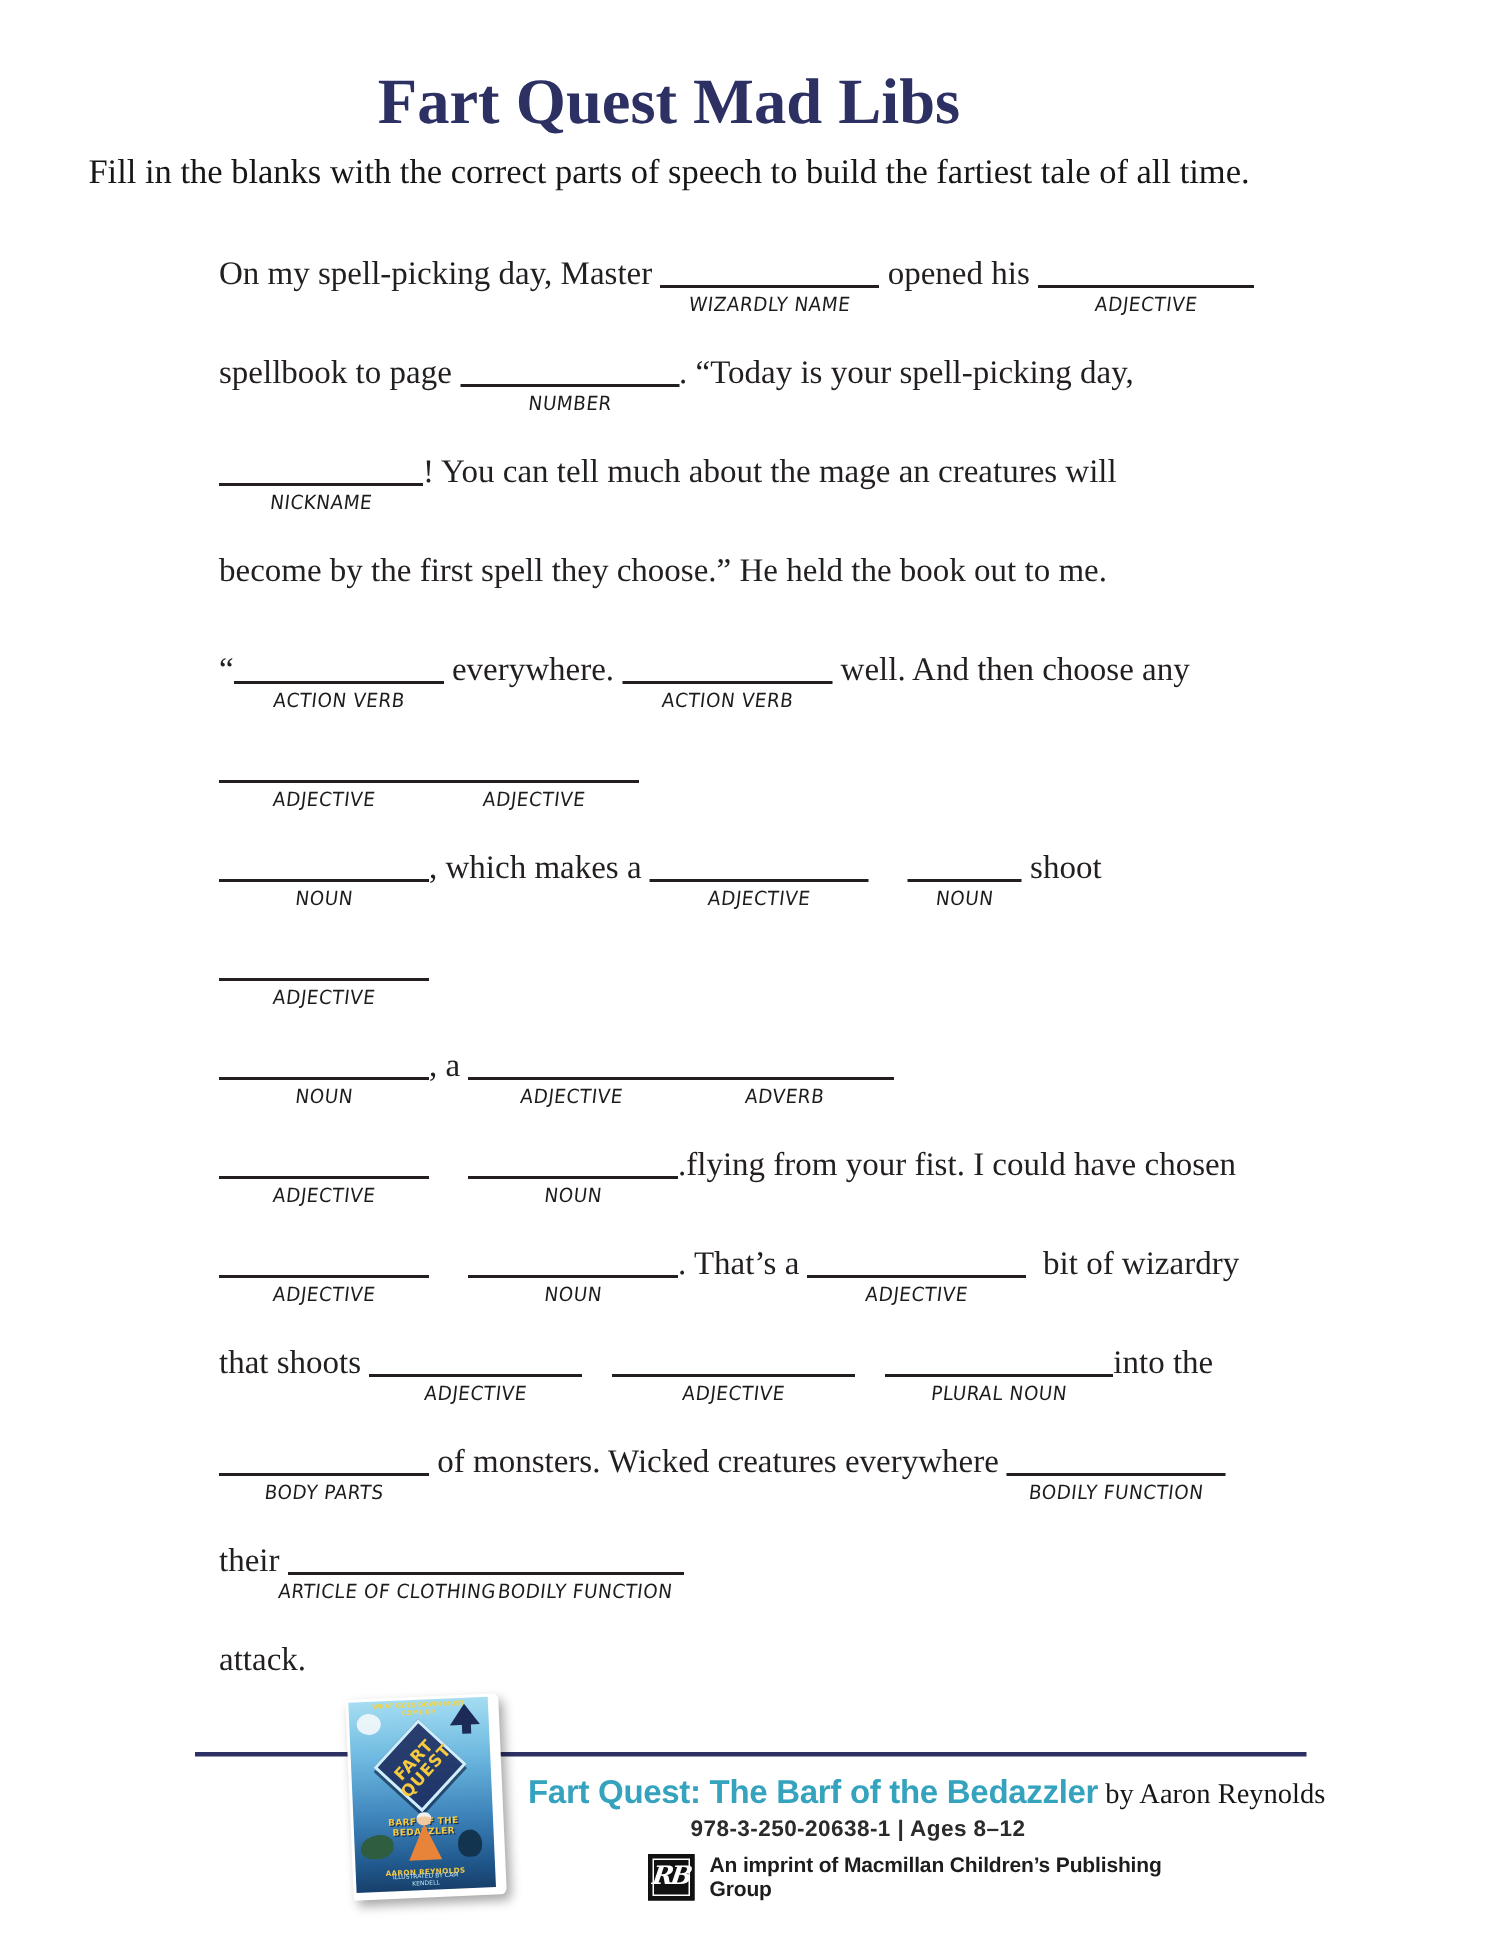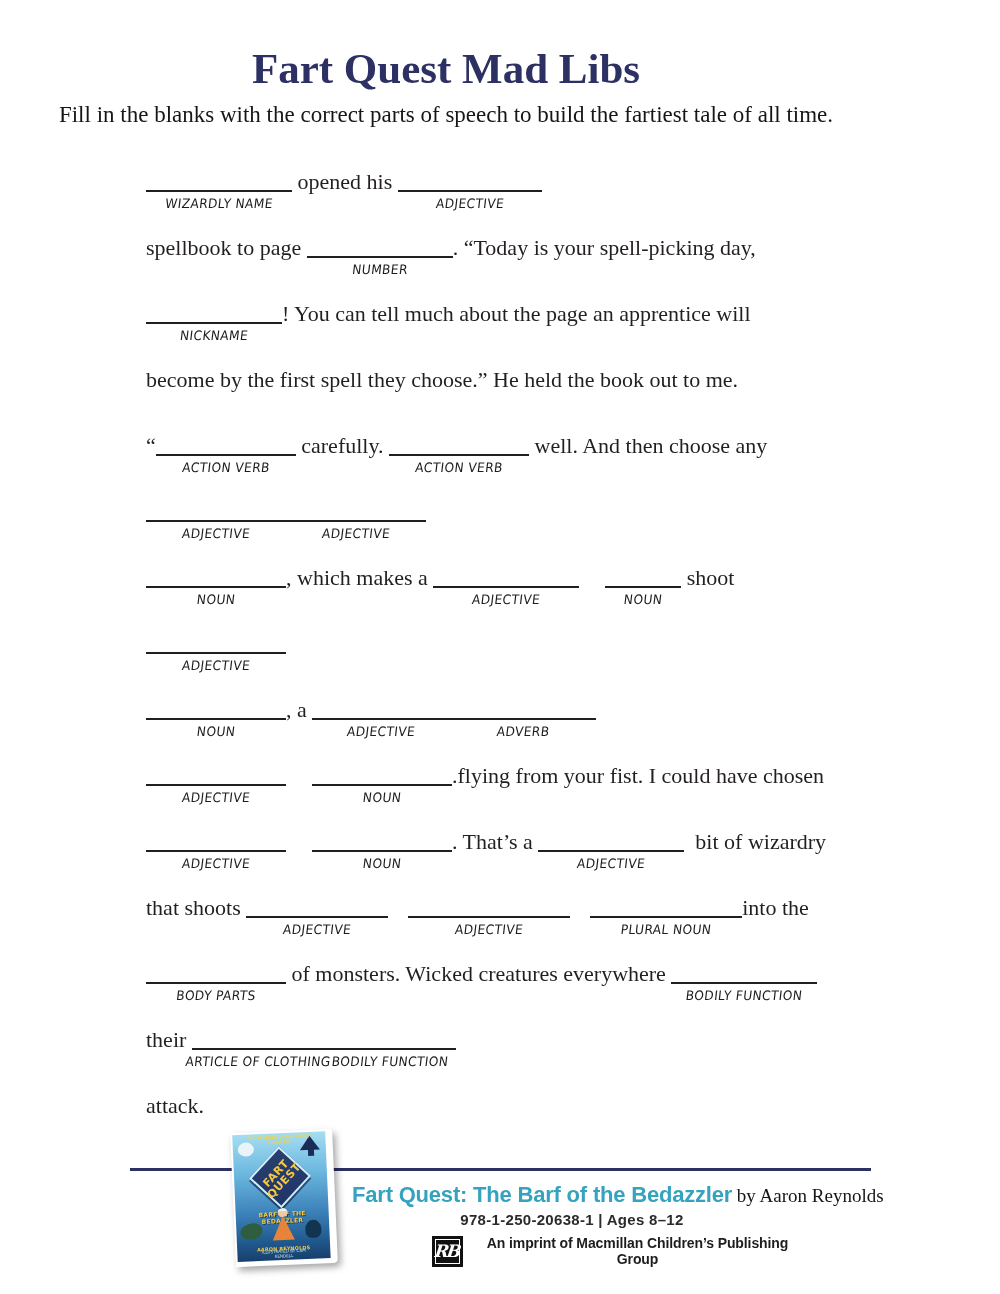--- a/index.html
+++ b/index.html
@@ -119,37 +119,37 @@
     width:31px; height:31px; background:#111111; border:1px solid #111;
     display:flex; align-items:center; justify-content:center; flex:0 0 auto;
     box-shadow:inset 0 0 0 2px #111, inset 0 0 0 3px #ffffff;
   }
   .rb-logo span {
     font-family:"DejaVu Serif", serif; font-style:italic; font-weight:bold;
     font-size:17px; color:#ffffff; letter-spacing:-2px; transform:skewX(-8deg);
   }
   .imprint-label {
     margin-left:10px; font-family:"Liberation Sans", sans-serif; font-size:14px;
-    font-weight:bold; color:#1d1d1d; letter-spacing:-0.1px;text-align:center;
+    font-weight:bold; color:#1d1d1d; letter-spacing:-0.1px;
   }
 </style>
 </head>
 <body>
 
 <div class="page">
 
   <h1 class="title">Fart Quest Mad Libs</h1>
   <div class="subtitle">Fill in the blanks with the correct parts of speech to build the fartiest tale of all time.</div>
 
   <div class="story">
-      <div class="line"><span class="blank" style="width: 146px;"><span class="blank-label">WIZARDLY NAME</span></span><span class="seg-text"> opened his </span><span class="blank" style="width: 144px;"><span class="blank-label">ADJECTIVE</span></span></div>
+      <div class="line"><span class="seg-text">On my spell-picking day, Master </span><span class="blank" style="width: 146px;"><span class="blank-label">WIZARDLY NAME</span></span><span class="seg-text"> opened his </span><span class="blank" style="width: 144px;"><span class="blank-label">ADJECTIVE</span></span></div>
       <div class="line"><span class="seg-text">spellbook to page </span><span class="blank" style="width: 146px;"><span class="blank-label">NUMBER</span></span><span class="seg-text">. “Today is your spell-picking day,</span></div>
-      <div class="line"><span class="blank" style="width: 136px;"><span class="blank-label">NICKNAME</span></span><span class="seg-text">! You can tell much about the page an apprentice will</span></div>
+      <div class="line"><span class="blank" style="width: 136px;"><span class="blank-label">NICKNAME</span></span><span class="seg-text">! You can tell much about the mage an creatures will</span></div>
       <div class="line"><span class="seg-text">become by the first spell they choose.” He held the book out to me.</span></div>
-      <div class="line"><span class="seg-text">“</span><span class="blank" style="width: 140px;"><span class="blank-label">ACTION VERB</span></span><span class="seg-text"> carefully. </span><span class="blank" style="width: 140px;"><span class="blank-label">ACTION VERB</span></span><span class="seg-text"> well. And then choose any</span></div>
+      <div class="line"><span class="seg-text">“</span><span class="blank" style="width: 140px;"><span class="blank-label">ACTION VERB</span></span><span class="seg-text"> everywhere. </span><span class="blank" style="width: 140px;"><span class="blank-label">ACTION VERB</span></span><span class="seg-text"> well. And then choose any</span></div>
       <div class="line"><span class="blank" style="width: 140px;"><span class="blank-label">ADJECTIVE</span></span><span class="blank" style="width: 140px;"><span class="blank-label">ADJECTIVE</span></span></div>
       <div class="line"><span class="blank" style="width: 140px;"><span class="blank-label">NOUN</span></span><span class="seg-text">, which makes a </span><span class="blank" style="width: 146px;"><span class="blank-label">ADJECTIVE</span></span><span class="seg-gap" style="width: 26px;"></span><span class="blank" style="width: 76px;"><span class="blank-label">NOUN</span></span><span class="seg-text"> shoot</span></div>
       <div class="line"><span class="blank" style="width: 140px;"><span class="blank-label">ADJECTIVE</span></span></div>
       <div class="line"><span class="blank" style="width: 140px;"><span class="blank-label">NOUN</span></span><span class="seg-text">, a </span><span class="blank" style="width: 138px;"><span class="blank-label">ADJECTIVE</span></span><span class="blank" style="width: 146px;"><span class="blank-label">ADVERB</span></span></div>
       <div class="line"><span class="blank" style="width: 140px;"><span class="blank-label">ADJECTIVE</span></span><span class="seg-gap" style="width: 26px;"></span><span class="blank" style="width: 140px;"><span class="blank-label">NOUN</span></span><span class="seg-text">.flying from your fist. I could have chosen</span></div>
       <div class="line"><span class="blank" style="width: 140px;"><span class="blank-label">ADJECTIVE</span></span><span class="seg-gap" style="width: 26px;"></span><span class="blank" style="width: 140px;"><span class="blank-label">NOUN</span></span><span class="seg-text">. That’s a </span><span class="blank" style="width: 146px;"><span class="blank-label">ADJECTIVE</span></span><span class="seg-text">  bit of wizardry</span></div>
       <div class="line"><span class="seg-text">that shoots </span><span class="blank" style="width: 142px;"><span class="blank-label">ADJECTIVE</span></span><span class="seg-gap" style="width: 20px;"></span><span class="blank" style="width: 162px;"><span class="blank-label">ADJECTIVE</span></span><span class="seg-gap" style="width: 20px;"></span><span class="blank" style="width: 152px;"><span class="blank-label">PLURAL NOUN</span></span><span class="seg-text">into the</span></div>
       <div class="line"><span class="blank" style="width: 140px;"><span class="blank-label">BODY PARTS</span></span><span class="seg-text"> of monsters. Wicked creatures everywhere </span><span class="blank" style="width: 146px;"><span class="blank-label">BODILY FUNCTION</span></span></div>
       <div class="line"><span class="seg-text">their </span><span class="blank" style="width: 132px;"><span class="blank-label">ARTICLE OF CLOTHING</span></span><span class="blank" style="width: 132px;"><span class="blank-label">BODILY FUNCTION</span></span></div>
       <div class="line"><span class="seg-text">attack.</span></div>
@@ -172,21 +172,21 @@
       <div class="cover-creature-right"></div>
       <div class="cover-author">AARON REYNOLDS</div>
       <div class="cover-illustrator">ILLUSTRATED BY CAM KENDELL</div>
     </div>
   </div>
 
   <div class="footer-text">
     <div class="footer-title-line">
       <span class="footer-book-title">Fart Quest: The Barf of the Bedazzler</span><span class="footer-byline"> by Aaron Reynolds</span>
     </div>
-    <div class="footer-isbn">978-1-250-20638-1 | Ages 8–12</div>
+    <div class="footer-isbn">978-3-250-20638-1 | Ages 8–12</div>
     <div class="imprint-row">
       <div class="rb-logo">
         <span>RB</span>
       </div>
       <div class="imprint-label">An imprint of Macmillan Children’s Publishing Group</div>
     </div>
   </div>
 
 </div>
 

